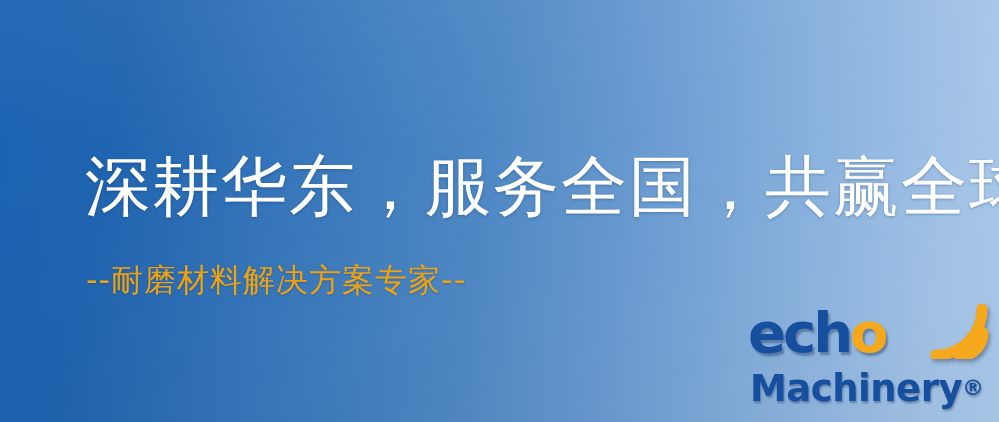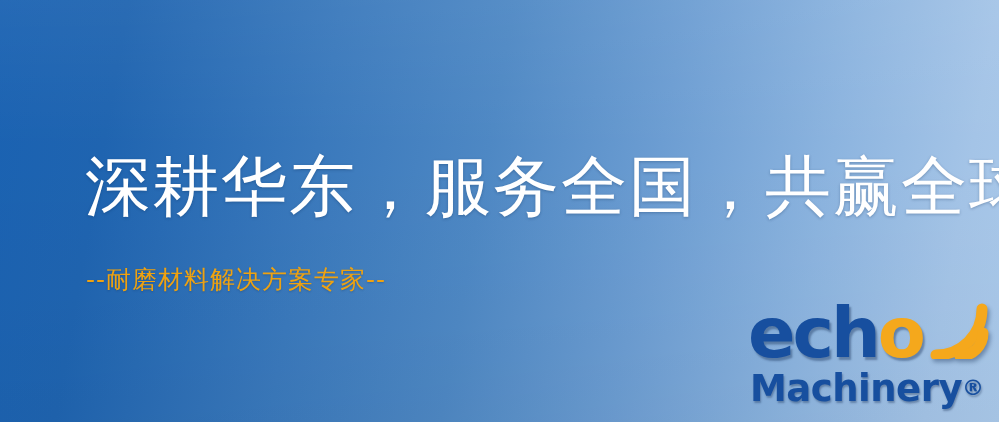--- a/index.html
+++ b/index.html
@@ -47,21 +47,21 @@
     color: #ffffff;
     white-space: nowrap;
     text-shadow: 0 1px 3px rgba(10,40,80,0.30);
   }
 
   #subtitle {
     position: absolute;
     left: 86px;
     top: 265px;
     font-family: "DejaVu Sans", "Liberation Sans", sans-serif;
-    font-size: 25px;
+    font-size: 32px;
     line-height: 30px;
     letter-spacing: 1px;
     color: #eea211;
     white-space: nowrap;
     text-shadow: 0 1px 2px rgba(10,40,80,0.25);
   }
 
   
   #logo {
     position: absolute;
@@ -69,21 +69,21 @@
     top: 296px;
     width: 244px;
     height: 124px;
   }
   #logo-wordmark {
     position: absolute;
     left: 0;
     top: -4px;
     font-family: "DejaVu Sans", "Liberation Sans", sans-serif;
     font-weight: bold;
-    font-size: 70px;
+    font-size: 56px;
     line-height: 82px;
     letter-spacing: -3px;
     white-space: nowrap;
     text-shadow: 2px 3px 2px rgba(20,45,85,0.40);
   }
   #logo-wordmark .dk { color: #174f9f; }
   #logo-wordmark .gd { color: #f5a81c; }
 
   #logo-arcs {
     position: absolute;

